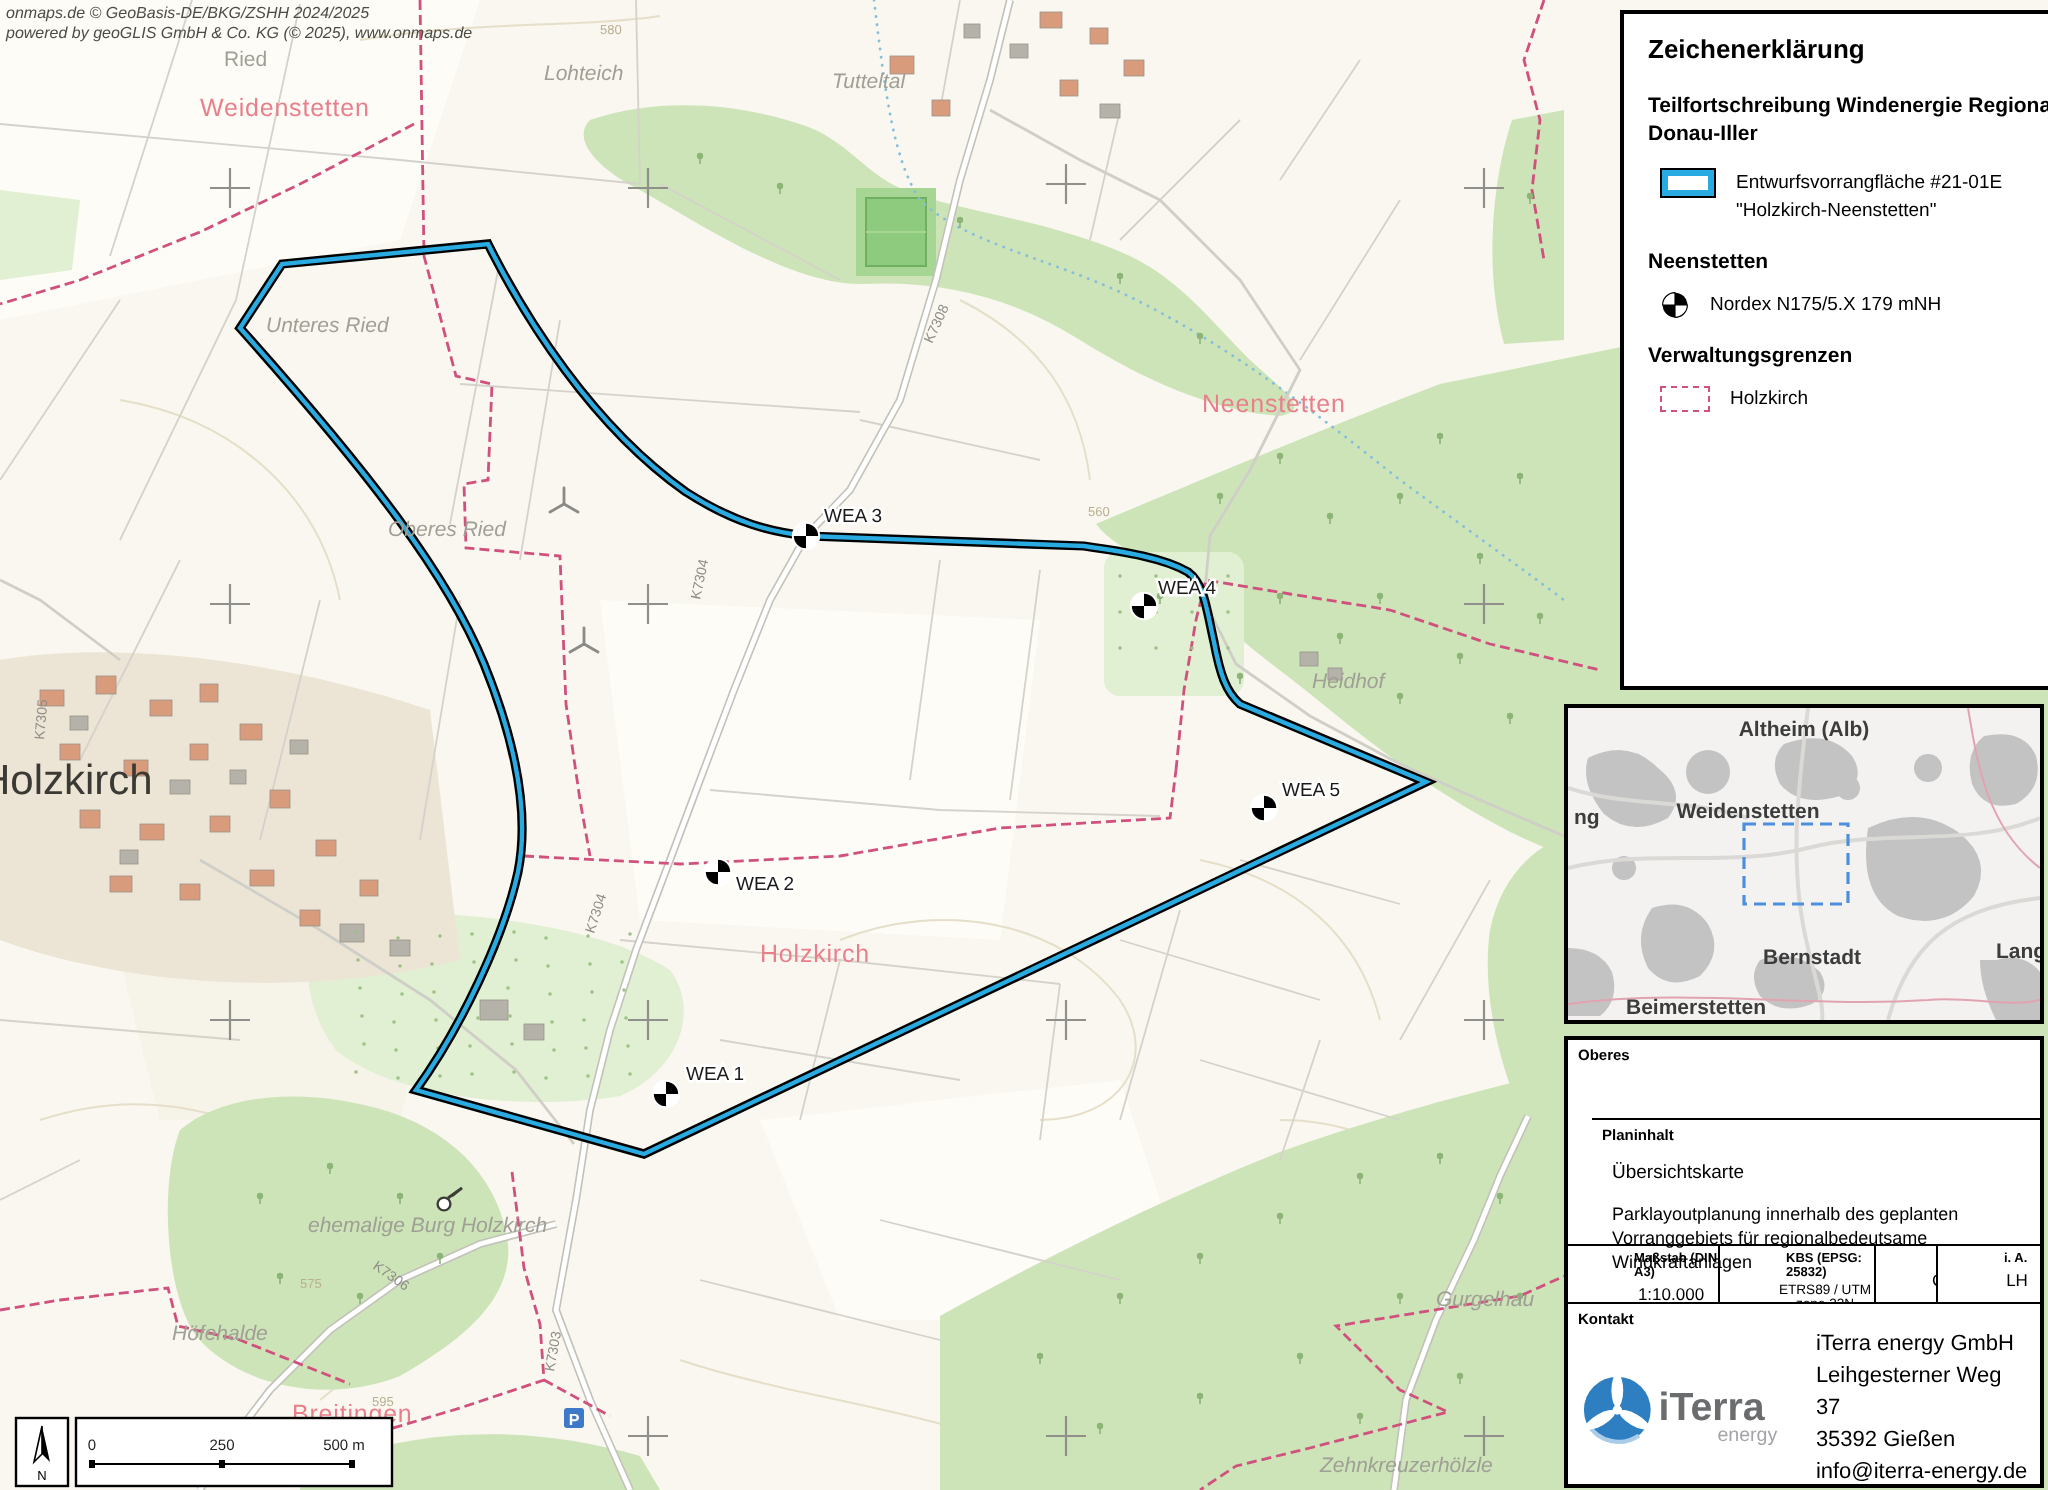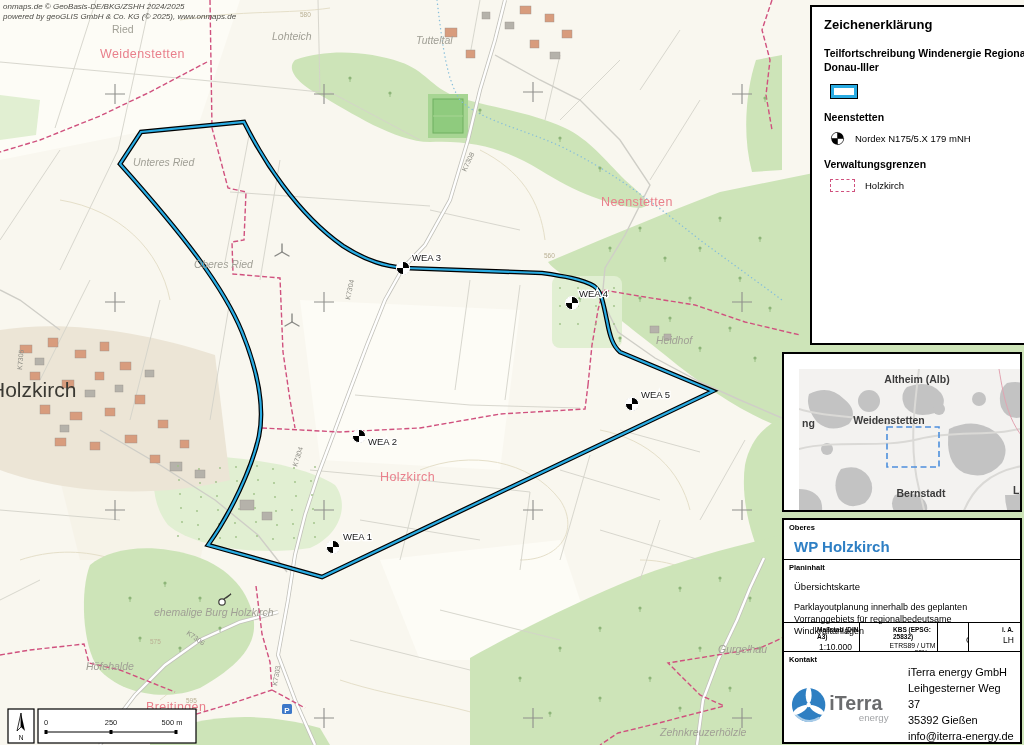--- a/index.html
+++ b/index.html
@@ -423,38 +423,42 @@
       <text class="sb-num" x="172" y="725" text-anchor="middle">500 m</text>
     </g>
   </svg>
   </div>
 
   <div class="panel" style="left:810px;top:5px;width:284px;height:340px;">
     <div class="legend-title">Zeichenerklärung</div>
     <div class="legend-sub">Teilfortschreibung Windenergie Regionalplan Donau-Iller</div>
     <div class="legend-item">
       <div class="sw sw-area"></div>
+      <div class="txt">
+        <div>Entwurfsvorrangfläche #21-01E</div>
+        <div>"Holzkirch-Neenstetten"</div>
+      </div>
     </div>
     <div class="legend-sec">Neenstetten</div>
     <div class="legend-item">
       <svg class="sw" width="15" height="15" viewBox="-8 -8 16 16">
         <circle cx="0" cy="0" r="6.6" fill="#000"></circle>
         <path d="M0,0 L0,-6.6 A6.6,6.6 0 0 0 -6.6,0 Z" fill="#fff" stroke="#000" stroke-width="0.6"></path>
         <path d="M0,0 L0,6.6 A6.6,6.6 0 0 0 6.6,0 Z" fill="#fff" stroke="#000" stroke-width="0.6"></path>
       </svg>
       <div class="txt">Nordex N175/5.X 179 mNH</div>
     </div>
     <div class="legend-sec">Verwaltungsgrenzen</div>
     <div class="legend-item">
       <div class="sw sw-gem"></div>
       <div class="txt">Holzkirch</div>
     </div>
   </div>
 
-  <div class="panel" style="left:782px;top:352px;width:240px;height:160px;padding:15px;overflow:hidden;">
+  <div class="panel" style="left:782px;top:352px;width:240px;height:160px;padding:0;overflow:hidden;">
     <svg width="236" height="156" viewBox="0 0 236 156">
       <rect width="236" height="156" fill="#f3f2f0"></rect>
       <g fill="#c3c3c3">
         <path d="M10,25 q20,-10 35,5 q15,12 5,25 q-18,10 -32,-2 q-12,-15 -8,-28 z"></path>
         <circle cx="70" cy="32" r="11"></circle>
         <path d="M108,18 q22,-8 34,6 q8,12 -6,20 q-20,6 -30,-6 q-6,-12 2,-20 z"></path>
         <path d="M150,60 q25,-12 45,2 q18,14 8,32 q-15,18 -38,10 q-20,-10 -15,-44 z"></path>
         <path d="M208,14 q20,-4 26,10 q4,16 -10,24 q-16,4 -22,-10 q-4,-16 6,-24 z"></path>
         <path d="M42,100 q18,-6 28,8 q8,14 -4,26 q-16,8 -26,-4 q-8,-16 2,-30 z"></path>
         <path d="M0,120 q16,0 22,12 q4,14 -6,22 L0,154 z"></path>
@@ -483,24 +487,23 @@
           <text x="64" y="153" class="ov-lbl" text-anchor="middle">Beimerstetten</text>
           <text x="3" y="58" class="ov-lbl" text-anchor="start">ng</text>
         </g>
     </svg>
   </div>
 
   <div class="panel" style="left:782px;top:518px;width:240px;height:226px;">
 
     <div style="height:39px;">
       <div class="tb-label">Oberes</div>
-      <div id="project-name">WP Holzkirch</div>
-    </div>
-
-    <div class="row" style="display:block;height:62px;">
+    </div>
+
+    <div class="row" style="display:block;height:62px;margin-left:12px;">
       <div class="tb-label">Planinhalt</div>
       <div class="plan-sub">Übersichtskarte</div>
       <div class="plan-text">Parklayoutplanung innerhalb des geplanten Vorranggebiets für regionalbedeutsame Windkraftanlagen</div>
     </div>
 
     <div class="row" style="height:28px;">
       <div class="cell" style="width:76px;">
           <div class="tb-label" style="font-size:6.5px;">Maßstab (DIN A3)</div>
           <div class="tb-value-center" style="font-size:8.5px;">1:10.000</div>
         </div>

